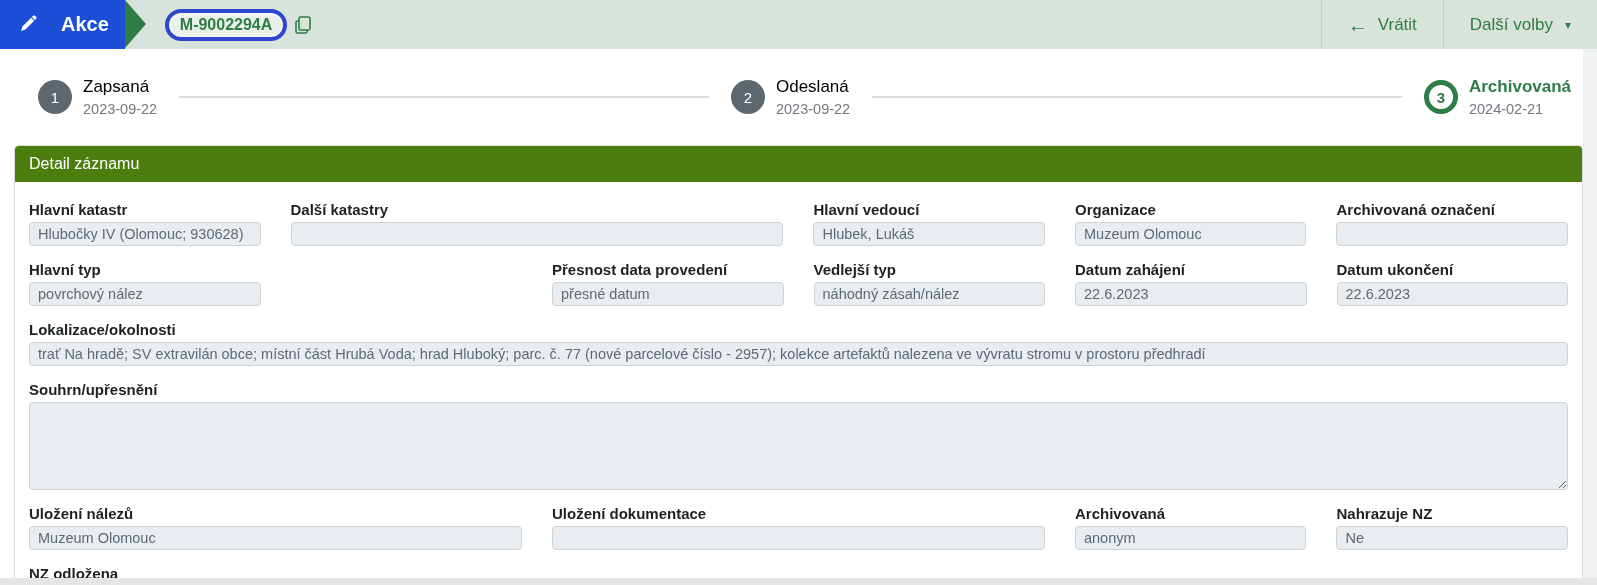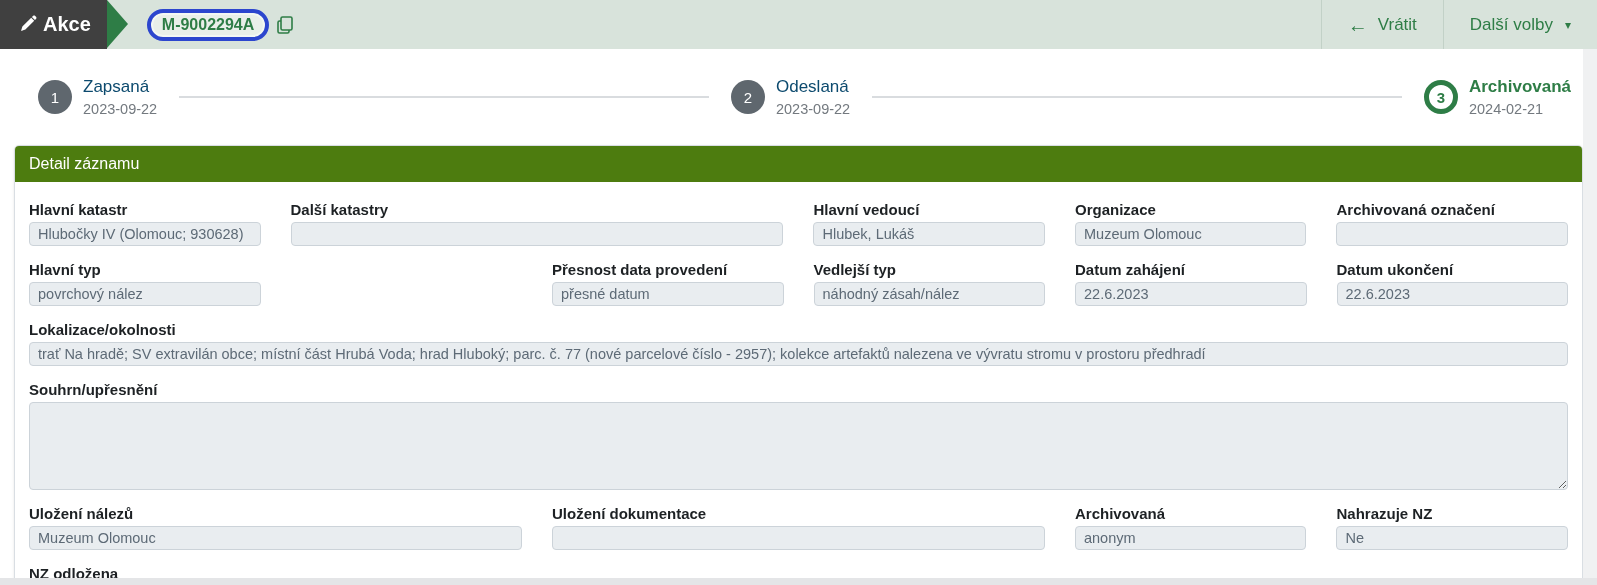--- a/index.html
+++ b/index.html
@@ -8,23 +8,23 @@
     width:1597px; height:585px; position:relative; overflow:hidden;
     background:#ffffff; font-family:"Liberation Sans", sans-serif; color:#1d2124;
   }
 
   
   .topbar {
     height:49px; background:#d8e3db; display:flex; align-items:stretch;
     position:relative;
   }
   .module-tag {
-    background:#404040; color:#fff; display:flex; align-items:center;
+    background:#1d4ed8; color:#fff; display:flex; align-items:center;
     padding:0 16px 0 18px; font-weight:bold; font-size:20px; position:relative;
-    gap:6px;
+    gap:24px;
   }
   .module-tag::after {
     content:""; position:absolute; right:-21px; top:0;
     border-left:21px solid #2e7d46;
     border-top:24.5px solid transparent; border-bottom:24.5px solid transparent;
     width:0; height:0;
   }
   .record-wrap { display:flex; align-items:center; margin-left:40px; gap:8px; }
   .record-badge {
     border:4px solid #2c46ce; border-radius:18px; background:#e9efe9;
@@ -50,21 +50,21 @@
   .step { display:flex; align-items:center; flex:0 0 auto; }
   .step-circle {
     width:34px; height:34px; border-radius:50%; background:#5f676e; color:#fff;
     display:flex; align-items:center; justify-content:center; font-size:15px;
     flex:0 0 auto;
   }
   .step-circle.current {
     background:#fff; border:5px solid #2e7d46; color:#2e7d46; font-weight:bold;
   }
   .step-text { margin-left:11px; }
-  .step-label { font-size:17px; color:#0c4a6e; line-height:1.25; }
+  .step-label { font-size:17px; color:#000000; line-height:1.25; }
   .step-label.current { color:#2e7d46; font-weight:bold; }
   .step-date { font-size:14.5px; color:#73797f; line-height:1.25; margin-top:2px; }
   .step-line { flex:1 1 auto; border-top:2px solid #d9dcdf; margin:0 22px; }
 
   
   .panel {
     margin:0 14px; background:#fff; border:1px solid #d9dee3; border-radius:5px;
     box-shadow:0 1px 3px rgba(0,0,0,.10); overflow:hidden;
   }
   .panel-header {

